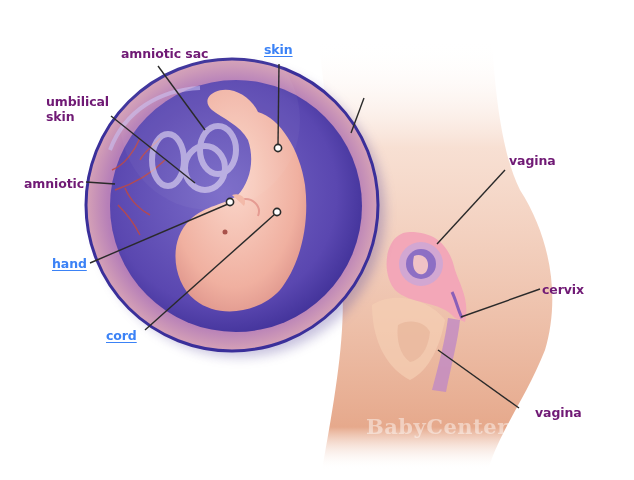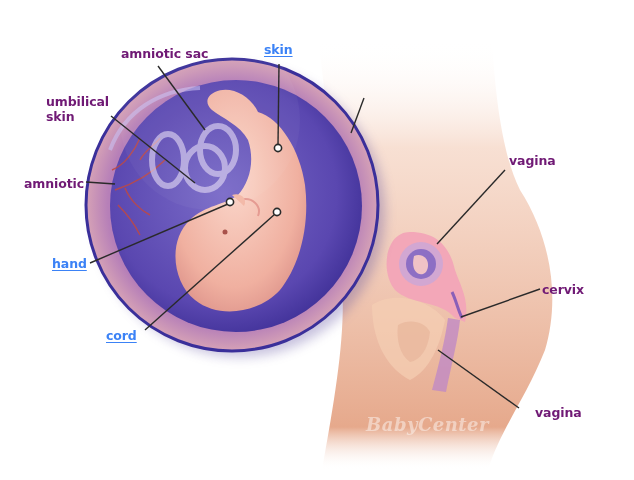--- a/index.html
+++ b/index.html
@@ -5,21 +5,21 @@
   html, body { margin:0; padding:0; background:#ffffff; }
   body { width:634px; height:480px; position:relative; overflow:hidden;
          font-family:"DejaVu Sans", "Liberation Sans", sans-serif; }
   #stage { position:absolute; left:0; top:0; width:634px; height:480px; }
   svg.art { position:absolute; left:0; top:0; }
   .label { position:absolute; font-size:12.5px; font-weight:bold; color:#701a75;
            line-height:15px; white-space:nowrap; letter-spacing:-0.1px; }
   .label.link { color:#3b82f6; text-decoration:underline; text-underline-offset:2px; cursor:pointer;text-align:right; }
   .label.right { text-align:left; }
   .watermark { position:absolute; font-family:"DejaVu Serif", serif; font-weight:bold;
-               font-size:18px; color:rgba(255,255,255,0.45); letter-spacing:0.5px;font-style:italic; }
+               font-size:21px; color:rgba(255,255,255,0.45); letter-spacing:0.5px; }
 </style>
 </head>
 <body>
 
 <div id="stage">
 
   <svg class="art" width="634" height="480" viewBox="0 0 634 480">
     <defs>
       <radialGradient id="skinGrad" cx="0.55" cy="0.55" r="0.7">
         <stop offset="0" stop-color="#e9a07f"></stop>

